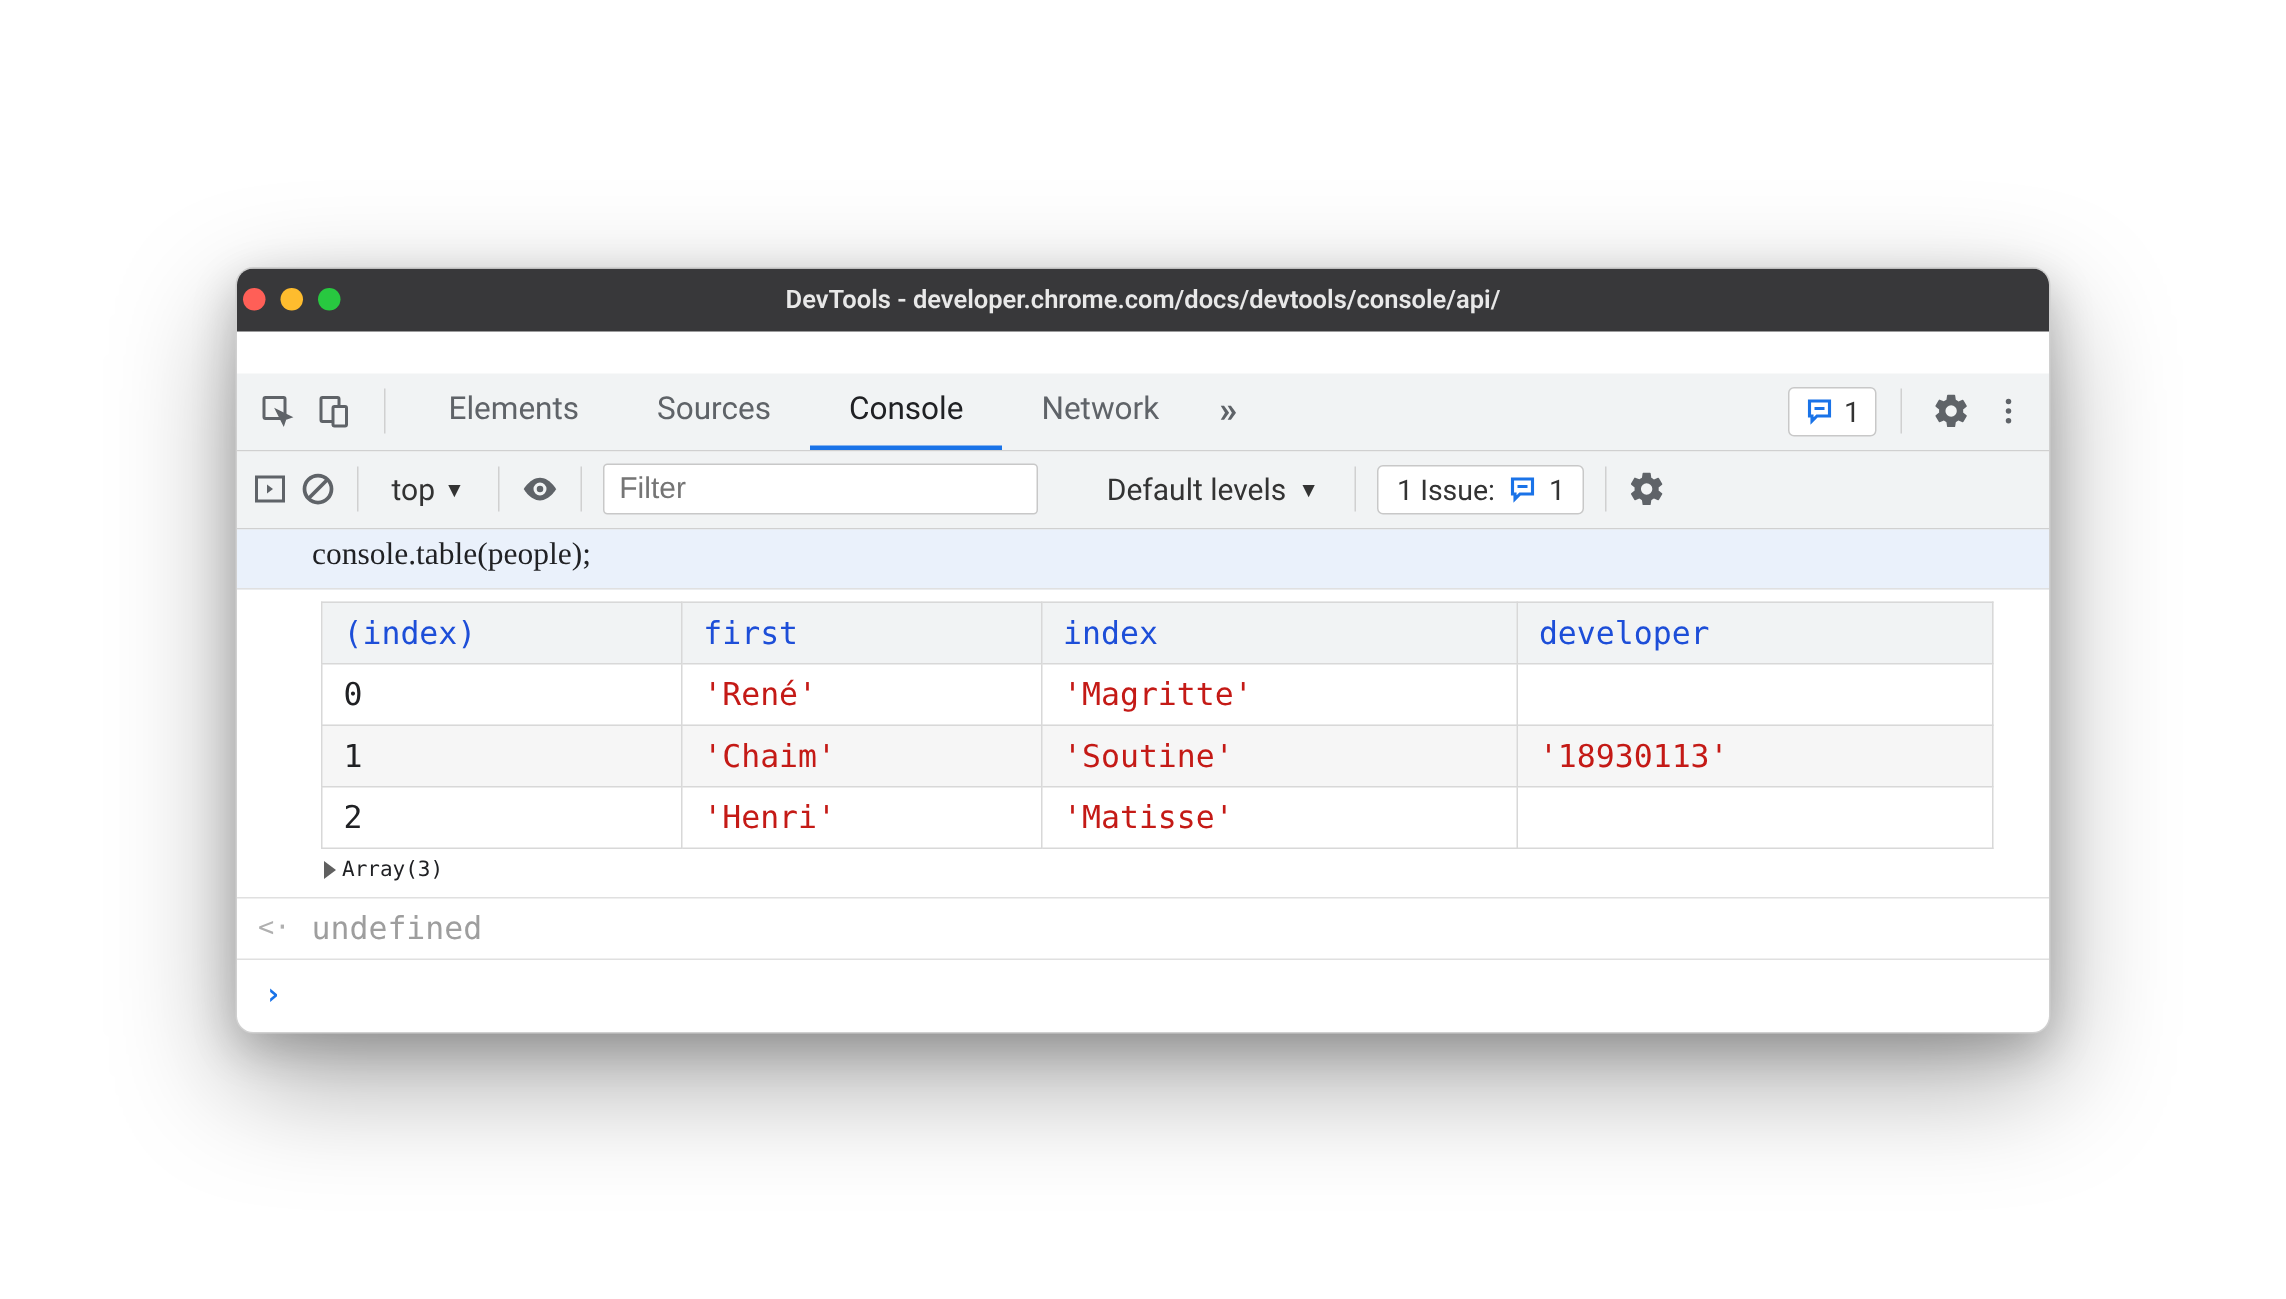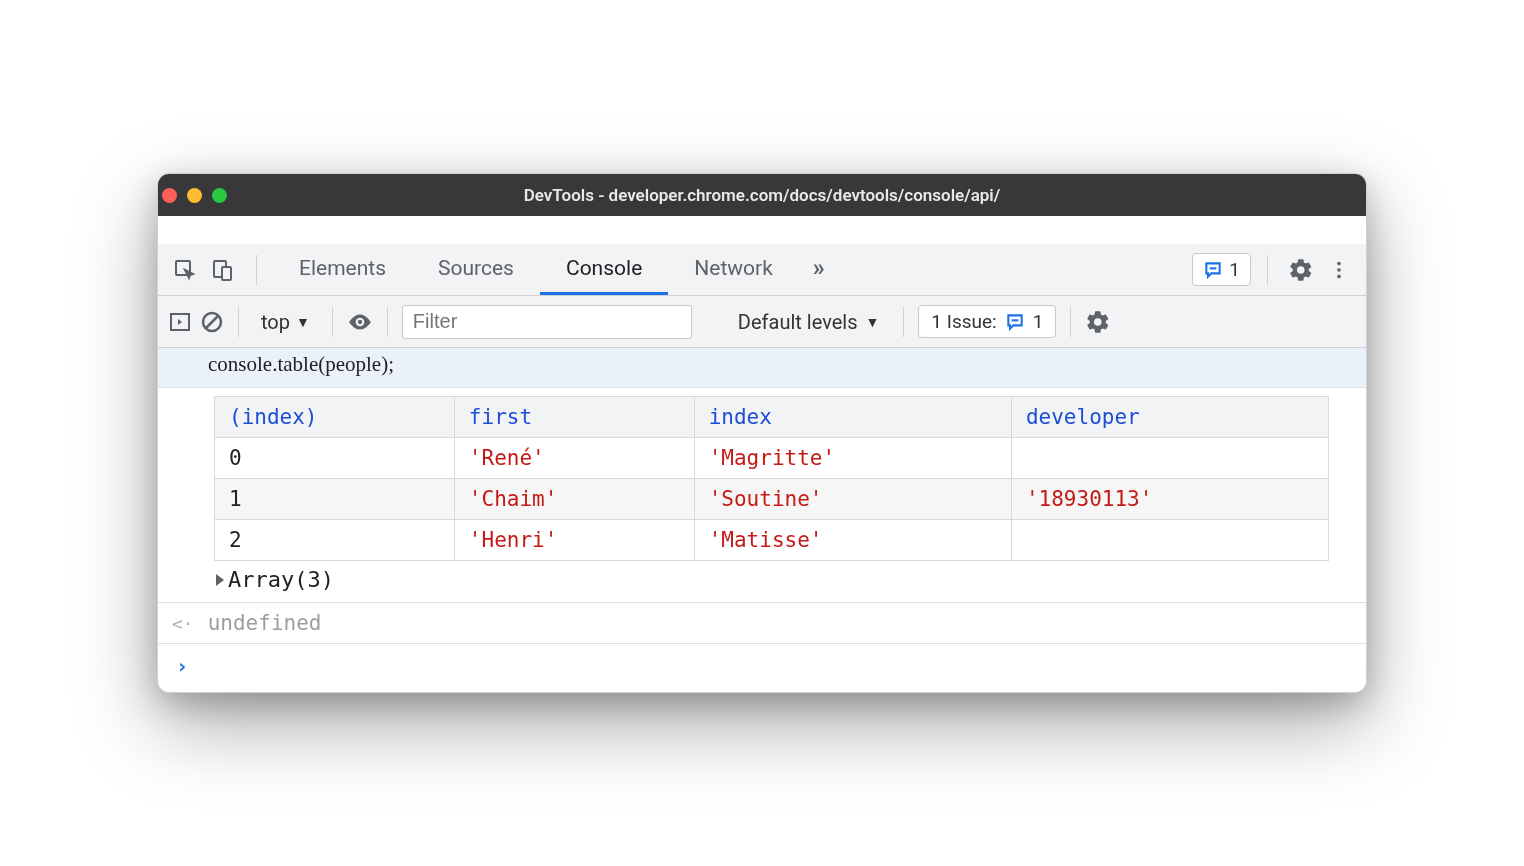--- a/index.html
+++ b/index.html
@@ -129,21 +129,21 @@
   }
   table.console-table th {
     background: #f1f3f4; font-weight: normal; color: #1d4ed8;
   }
   table.console-table tr:nth-child(even) td { background: #f6f6f6; }
   .str { color: #c41a16; }
   .idx { color: #202124; }
   .array-toggle {
     display: flex; align-items: center; gap: 4px;
     padding: 6px 0 6px 8px; color: #202124;
-    font-family: Menlo, Consolas, monospace; font-size: 22px;
+    font-family: Menlo, Consolas, monospace; font-size: 14px;
   }
   .arrow-right {
     width: 0; height: 0;
     border-top: 6px solid transparent;
     border-bottom: 6px solid transparent;
     border-left: 8px solid #606060;
   }
   .undefined-row {
     border-top: 1px solid #e0e0e0;
     border-bottom: 1px solid #e0e0e0;

